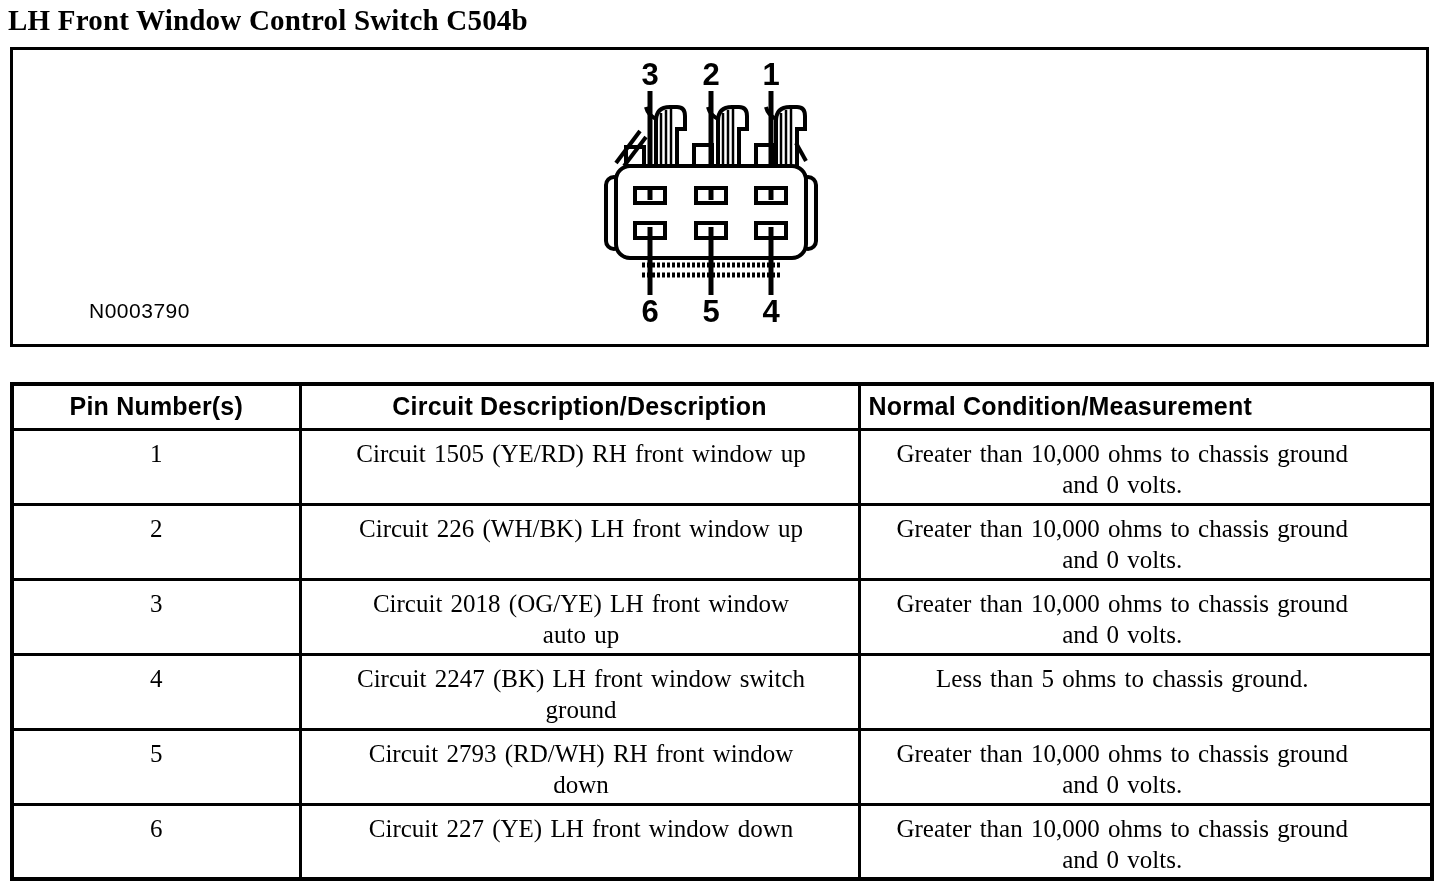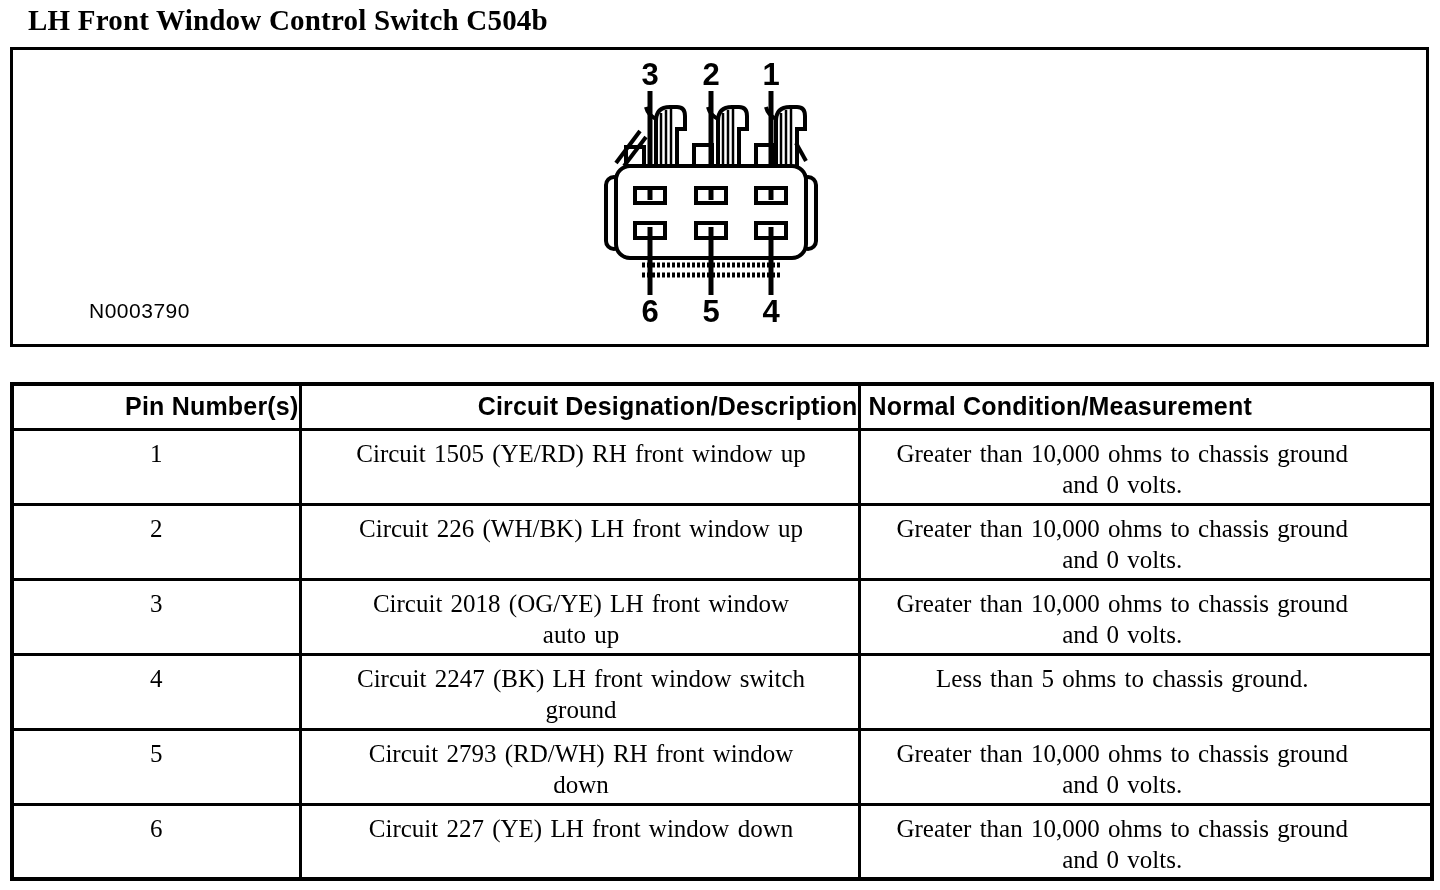--- a/index.html
+++ b/index.html
@@ -7,21 +7,21 @@
   body {
     width: 1440px; height: 890px;
     position: relative;
     font-family: "Liberation Serif", serif;
     color: #000;
     overflow: hidden;
   }
 
   .page-title {
     position: absolute;
-    left: 28px; top: 4px;
+    left: 8px; top: 4px;
     font-family: "Liberation Serif", serif;
     font-weight: bold;
     font-size: 29px;
     letter-spacing: 0.2px;
     white-space: nowrap;
   }
 
   .diagram-box {
     position: absolute;
     left: 10px; top: 47px;
@@ -69,21 +69,21 @@
   .spec-table th, .spec-table td {
     border: 3px solid #000;
     vertical-align: top;
   }
   .spec-table th {
     font-family: "Liberation Sans", sans-serif;
     font-weight: bold;
     font-size: 25px;
     height: 45px;
     vertical-align: middle;
-    text-align: right;
+    text-align: center;
     letter-spacing: 0.2px;
   }
   .spec-table th.col-condition {
     text-align: left;
     padding-left: 8px;
   }
   .spec-table td {
     font-size: 25px;
     height: 75px;
     padding-top: 7px;
@@ -186,21 +186,21 @@
 
 <table class="spec-table">
   <colgroup>
     <col style="width:288px">
     <col style="width:559px">
     <col style="width:573px">
   </colgroup>
   <thead>
     <tr>
       <th>Pin Number(s)</th>
-      <th>Circuit Designation/Description</th>
+      <th>Circuit Description/Description</th>
       <th class="col-condition">Normal Condition/Measurement</th>
     </tr>
   </thead>
   <tbody>
     <tr>
       <td class="cell-pin">1</td>
       <td class="cell-circuit">Circuit 1505 (YE/RD) RH front window up</td>
       <td class="cell-cond">Greater than 10,000 ohms to chassis ground and 0 volts.</td>
     </tr>
     <tr>

